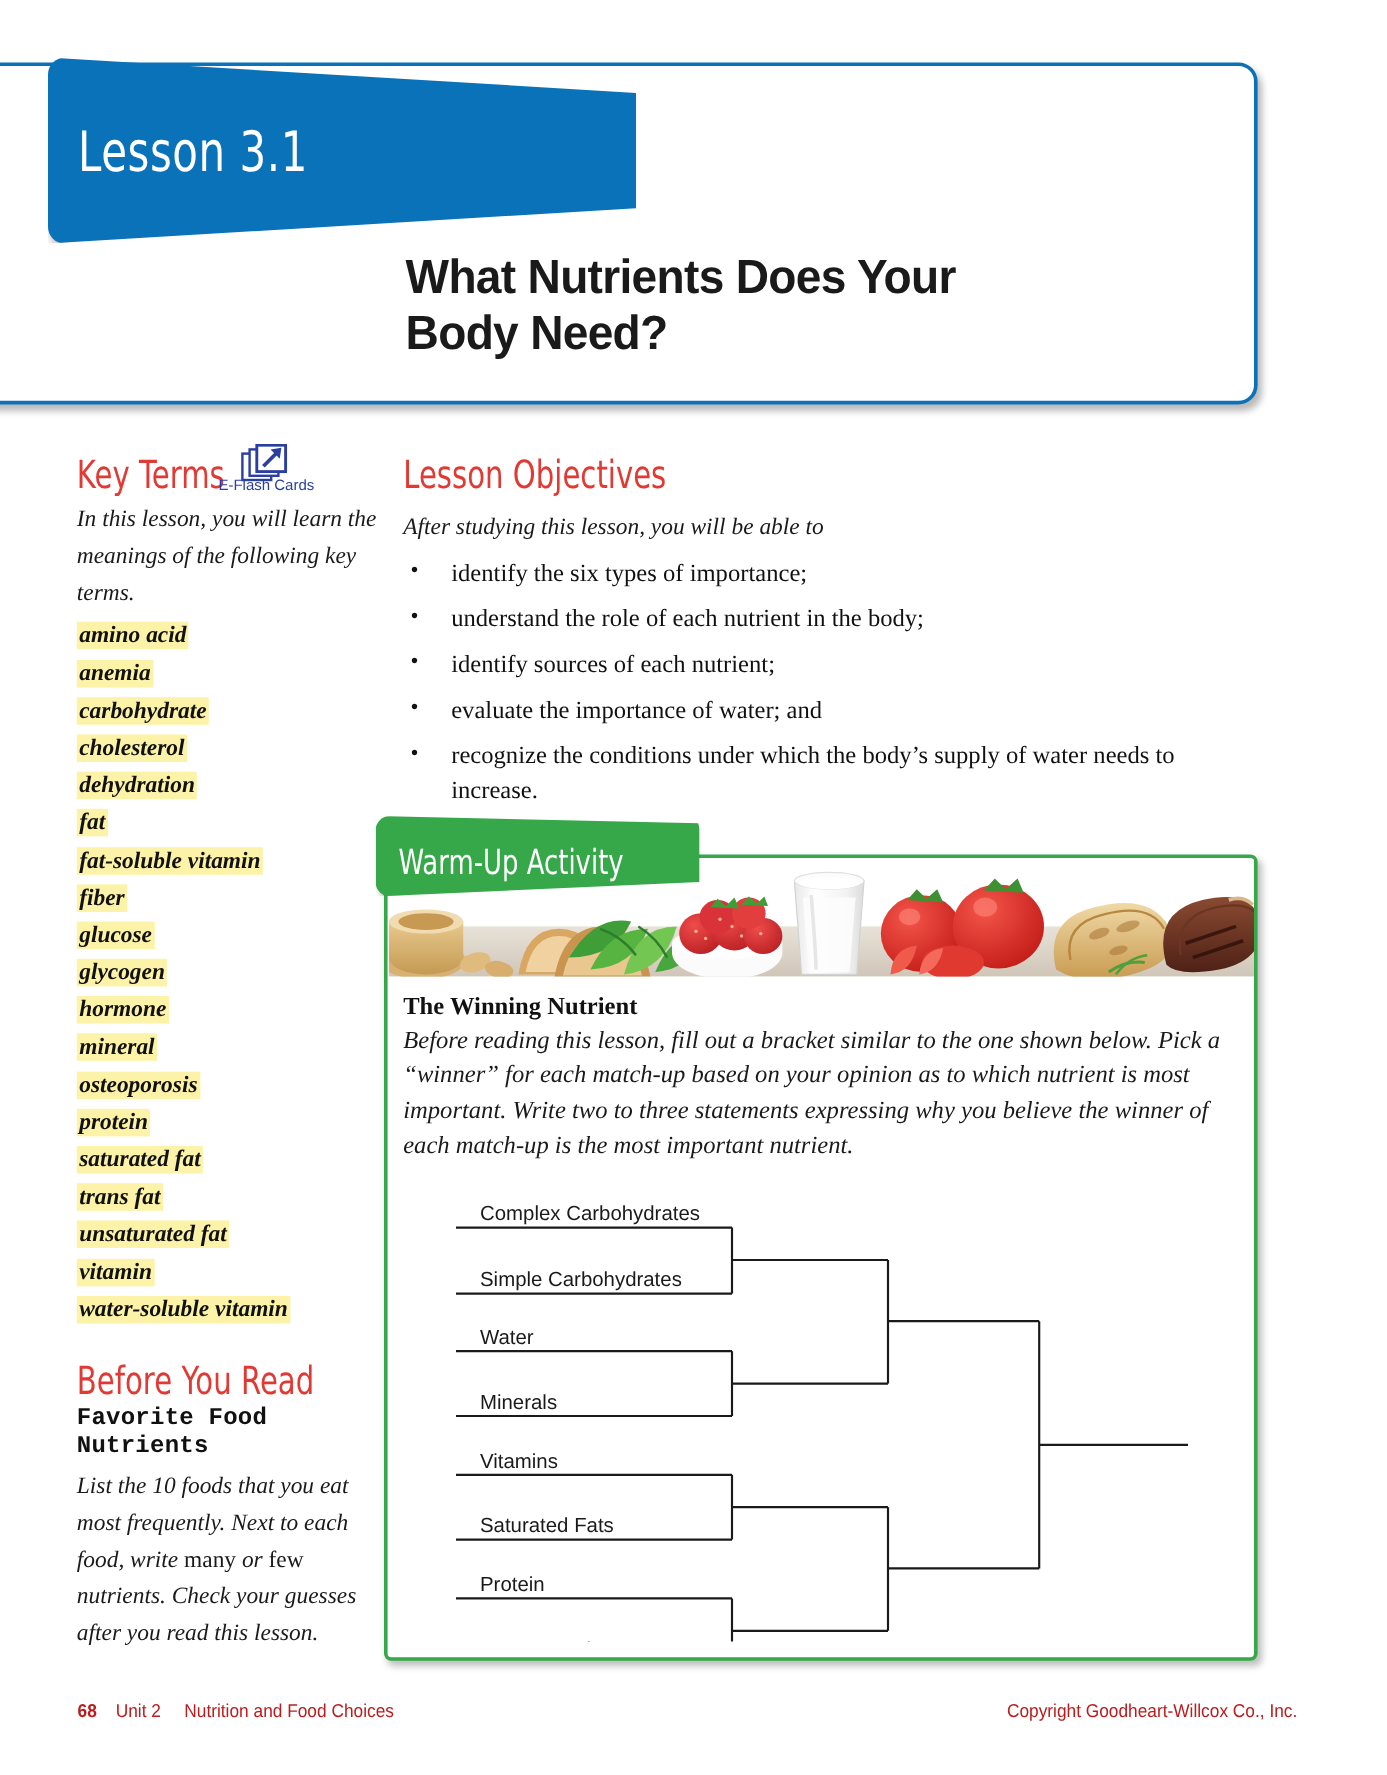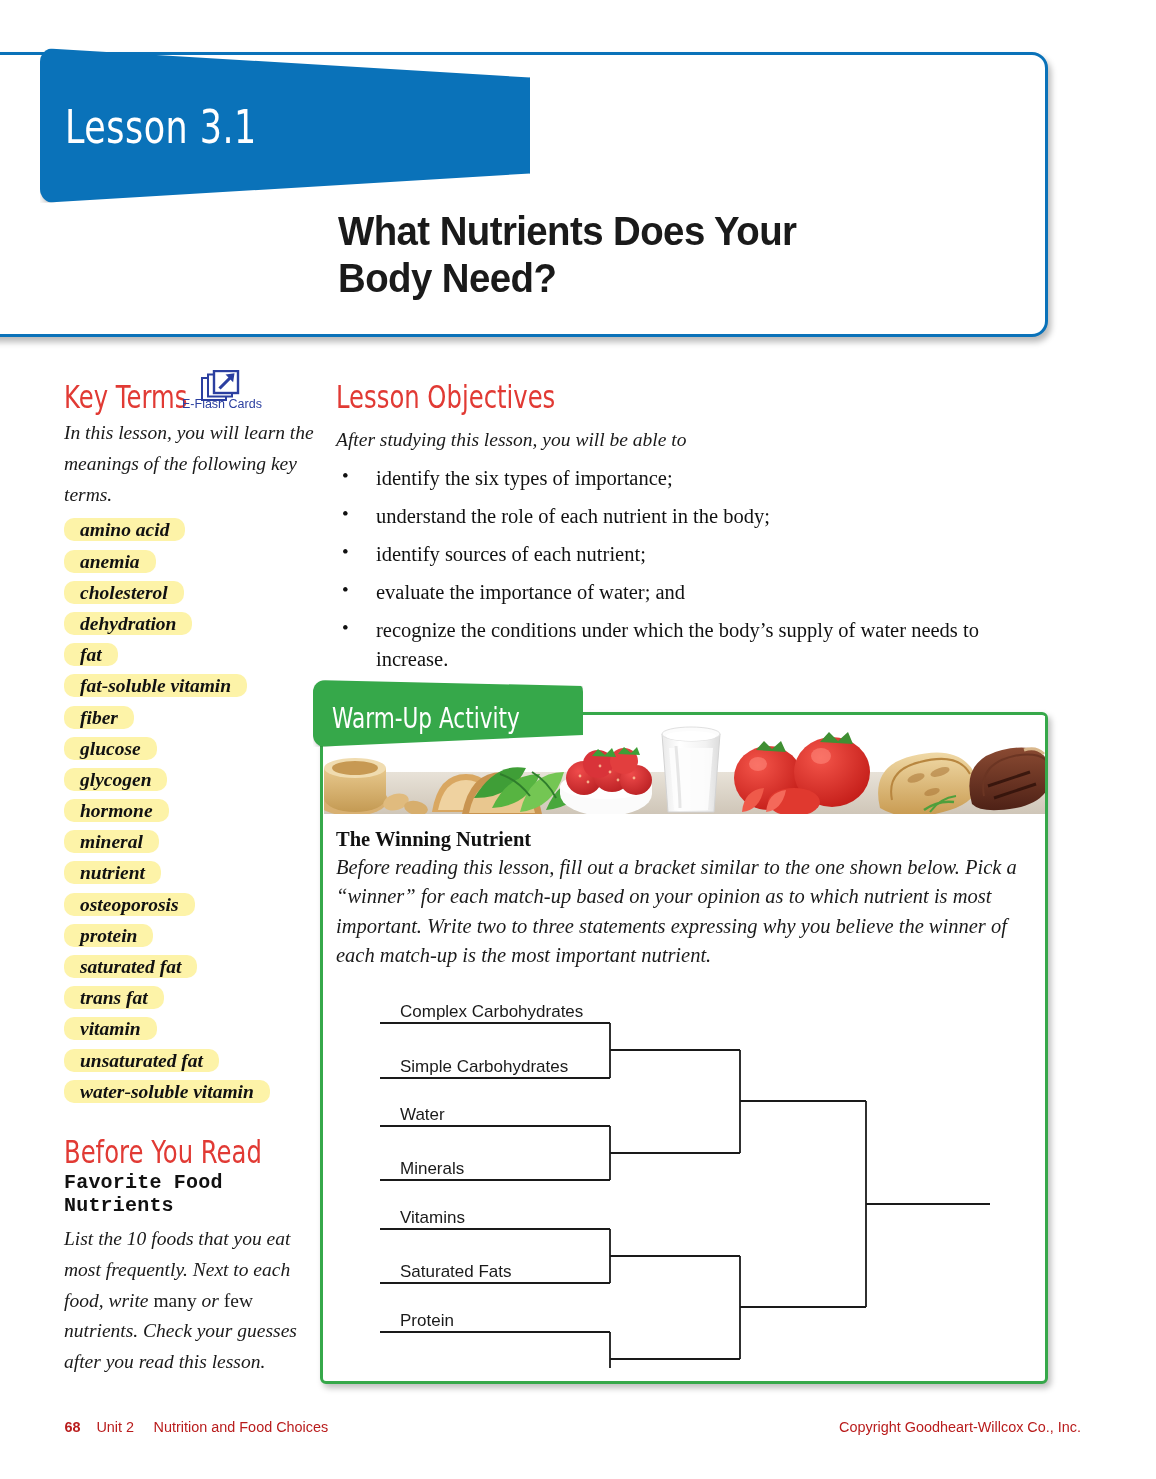--- a/index.html
+++ b/index.html
@@ -137,23 +137,22 @@
     font-family: "Liberation Serif", serif;
     font-style: italic;
     font-weight: bold;
     font-size: 19.5px;
     line-height: 1.6;
     color: #111111;
     margin: 0;
   }
   #key-terms-list li span {
     background: #fdf3a8;
-    padding: 1px 16px;
+    padding: 1px 2px;
     box-decoration-break: clone;
-    border-radius: 10px;
   }
   #before-you-read-head {
     margin-top: 26px;
   }
   #favorite-food-head {
     font-family: Liberation Mono, monospace;
     font-weight: bold;
     font-size: 20px;
     color: #111111;
     margin-top: 7px;
@@ -334,36 +333,36 @@
       </span>
       <span id="eflash-label">E-Flash Cards</span>
     </div>
   </div>
 
   <div id="key-terms-intro" class="ital-body">In this lesson, you will learn the meanings of the following key terms.</div>
 
   <ul id="key-terms-list">
     <li><span>amino acid</span></li>
     <li><span>anemia</span></li>
+    <li><span>carbohydrate</span></li>
     <li><span>cholesterol</span></li>
     <li><span>dehydration</span></li>
     <li><span>fat</span></li>
     <li><span>fat-soluble vitamin</span></li>
     <li><span>fiber</span></li>
     <li><span>glucose</span></li>
     <li><span>glycogen</span></li>
     <li><span>hormone</span></li>
     <li><span>mineral</span></li>
-    <li><span>nutrient</span></li>
     <li><span>osteoporosis</span></li>
     <li><span>protein</span></li>
     <li><span>saturated fat</span></li>
     <li><span>trans fat</span></li>
+    <li><span>unsaturated fat</span></li>
     <li><span>vitamin</span></li>
-    <li><span>unsaturated fat</span></li>
     <li><span>water-soluble vitamin</span></li>
   </ul>
 
   <div id="before-you-read-head" class="red-head">Before You Read</div>
   <div id="favorite-food-head">Favorite Food Nutrients</div>
   <div id="before-you-read-body" class="ital-body"><span>List the 10 foods that you eat most frequently. Next to each food, write </span><span class="roman">many</span><span> or </span><span class="roman">few</span><span> nutrients. Check your guesses after you read this lesson.</span></div>
 </div>
 
 <div id="objectives">
   <div id="objectives-head" class="red-head">Lesson Objectives</div>

